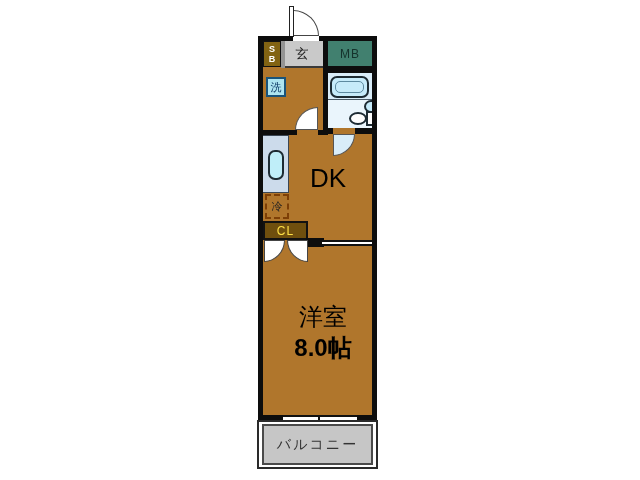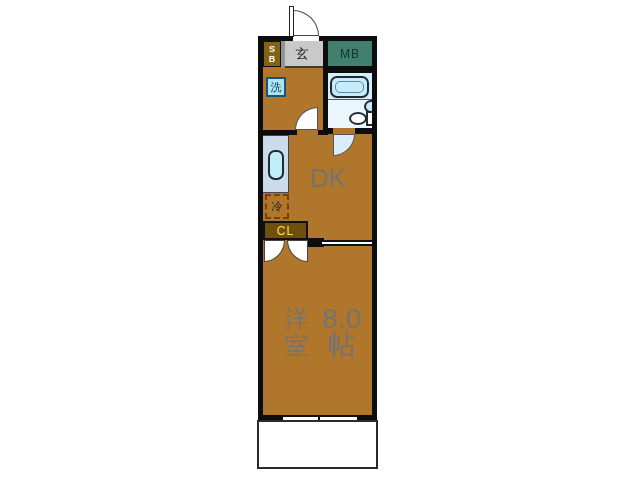--- a/index.html
+++ b/index.html
@@ -44,27 +44,27 @@
   #fridge{left:265px;top:194px;width:24px;height:25px;border:2px dashed #7d3f06;color:#222;font-size:11px;}
 
   
   #cl-box{left:263px;top:221px;width:45px;height:19px;background:#6f4f0e;border:2px solid #111;
           color:#fde047;font-size:12px;letter-spacing:1px;}
   #fold-left{left:264px;top:240px;width:21px;height:22px;background:#fff;border:1px solid #444;border-bottom-right-radius:100%;}
   #fold-right{left:287px;top:240px;width:21px;height:22px;background:#fff;border:1px solid #444;border-bottom-left-radius:100%;}
   #dk-window{left:322px;top:240px;width:50px;height:6px;background:#fff;border-top:2px solid #111;border-bottom:2px solid #111;}
 
   
-  .room-label{color:#737373;}
+  .room-label{color:#000000;flex-direction:column;}
   #dk-label{left:283px;top:148px;width:90px;height:60px;}
   #dk-label .l1{font-size:26px;line-height:29px;}
   #dk-label .l2{font-size:24px;line-height:26px;}
   #room-label{left:278px;top:303px;width:90px;height:58px;justify-content:space-between;}
   #room-label .l1{font-size:24px;line-height:27px;}
-  #room-label .l2{font-size:28px;line-height:26px;}
+  #room-label .l2{font-size:24px;line-height:26px;font-weight:bold;}
 
   
   #balc-window{left:283px;top:415px;width:74px;height:7px;background:#fff;border-top:2px solid #111;border-bottom:2px solid #111;}
   #balc-tick{left:318px;top:415px;width:2px;height:5px;background:#111;}
   #balcony-outer{left:257px;top:420px;width:121px;height:49px;border:2px solid #2a2a2a;background:#fff;}
   #balcony-inner{left:262px;top:424px;width:111px;height:41px;background:#c6c6c6;border:2px solid #4a4a4a;
           color:#333;font-size:14px;letter-spacing:2px;}
 </style>
 </head>
 <body>
@@ -136,14 +136,17 @@
     <span class="l1">洋室</span>
     <span class="l2">8.0帖</span>
   </div>
 
   <div class="abs wall" style="left:258px;top:415px;width:25px;height:7px;"></div>
   <div class="abs wall" style="left:357px;top:415px;width:20px;height:7px;"></div>
   <div class="abs" id="balc-window"></div>
   <div class="abs" id="balc-tick"></div>
 
   <div class="abs" id="balcony-outer"></div>
+  <div class="abs lbl" id="balcony-inner">
+    <span>バルコニー</span>
+  </div>
 
 </div>
 
 </body></html>

